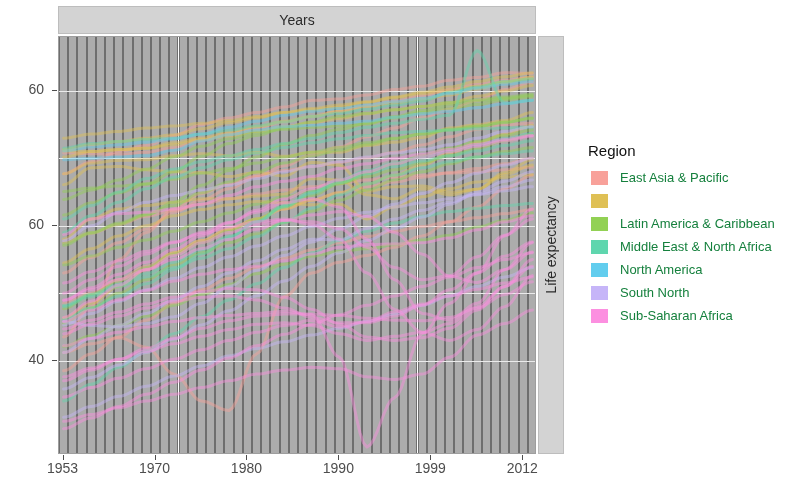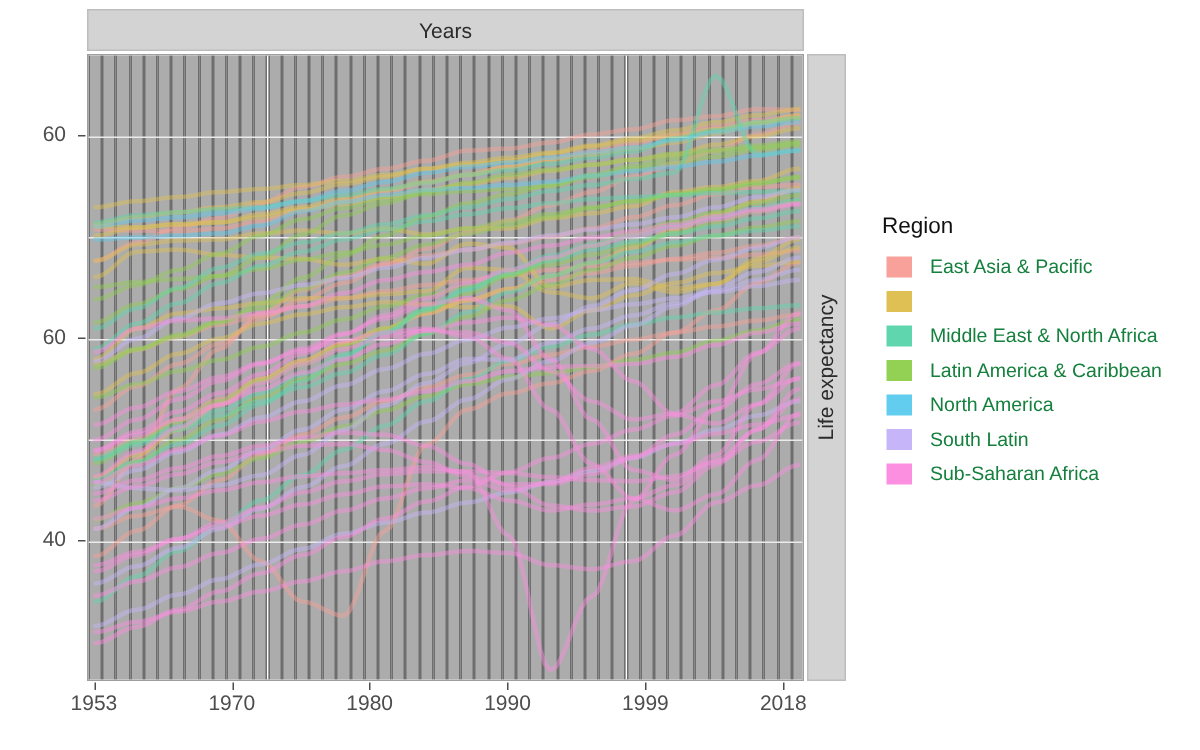--- a/index.html
+++ b/index.html
@@ -222,61 +222,61 @@
       <div class="xtick-label" style="left: 62.5962px;">1953</div>
       <div class="xtick-mark" style="left: 62.5962px;"></div>
       <div class="xtick-label" style="left: 154.519px;">1970</div>
       <div class="xtick-mark" style="left: 154.519px;"></div>
       <div class="xtick-label" style="left: 246.442px;">1980</div>
       <div class="xtick-mark" style="left: 246.442px;"></div>
       <div class="xtick-label" style="left: 338.365px;">1990</div>
       <div class="xtick-mark" style="left: 338.365px;"></div>
       <div class="xtick-label" style="left: 430.288px;">1999</div>
       <div class="xtick-mark" style="left: 430.288px;"></div>
-      <div class="xtick-label" style="left: 522.212px;">2018</div>
+      <div class="xtick-label" style="left: 522.212px;">2012</div>
       <div class="xtick-mark" style="left: 522.212px;"></div>
     </div>
 
   <div id="legend">
     <div id="legend-title">Region</div>
     <div id="legend-items">
         <div class="legend-row">
           <span class="legend-key">
             <span class="legend-swatch" style="background: rgb(248, 161, 154);"></span>
           </span>
           <span class="legend-label">East Asia &amp; Pacific</span>
         </div>
         <div class="legend-row">
           <span class="legend-key">
             <span class="legend-swatch" style="background: rgb(223, 192, 85);"></span>
           </span>
         </div>
         <div class="legend-row">
           <span class="legend-key">
+            <span class="legend-swatch" style="background: rgb(146, 209, 84);"></span>
+          </span>
+          <span class="legend-label">Latin America &amp; Caribbean</span>
+        </div>
+        <div class="legend-row">
+          <span class="legend-key">
             <span class="legend-swatch" style="background: rgb(95, 214, 174);"></span>
           </span>
           <span class="legend-label">Middle East &amp; North Africa</span>
         </div>
         <div class="legend-row">
           <span class="legend-key">
-            <span class="legend-swatch" style="background: rgb(146, 209, 84);"></span>
-          </span>
-          <span class="legend-label">Latin America &amp; Caribbean</span>
-        </div>
-        <div class="legend-row">
-          <span class="legend-key">
             <span class="legend-swatch" style="background: rgb(98, 205, 238);"></span>
           </span>
           <span class="legend-label">North America</span>
         </div>
         <div class="legend-row">
           <span class="legend-key">
             <span class="legend-swatch" style="background: rgb(198, 181, 248);"></span>
           </span>
-          <span class="legend-label">South Latin</span>
+          <span class="legend-label">South North</span>
         </div>
         <div class="legend-row">
           <span class="legend-key">
             <span class="legend-swatch" style="background: rgb(252, 143, 224);"></span>
           </span>
           <span class="legend-label">Sub-Saharan Africa</span>
         </div>
       </div>
   </div>
 

